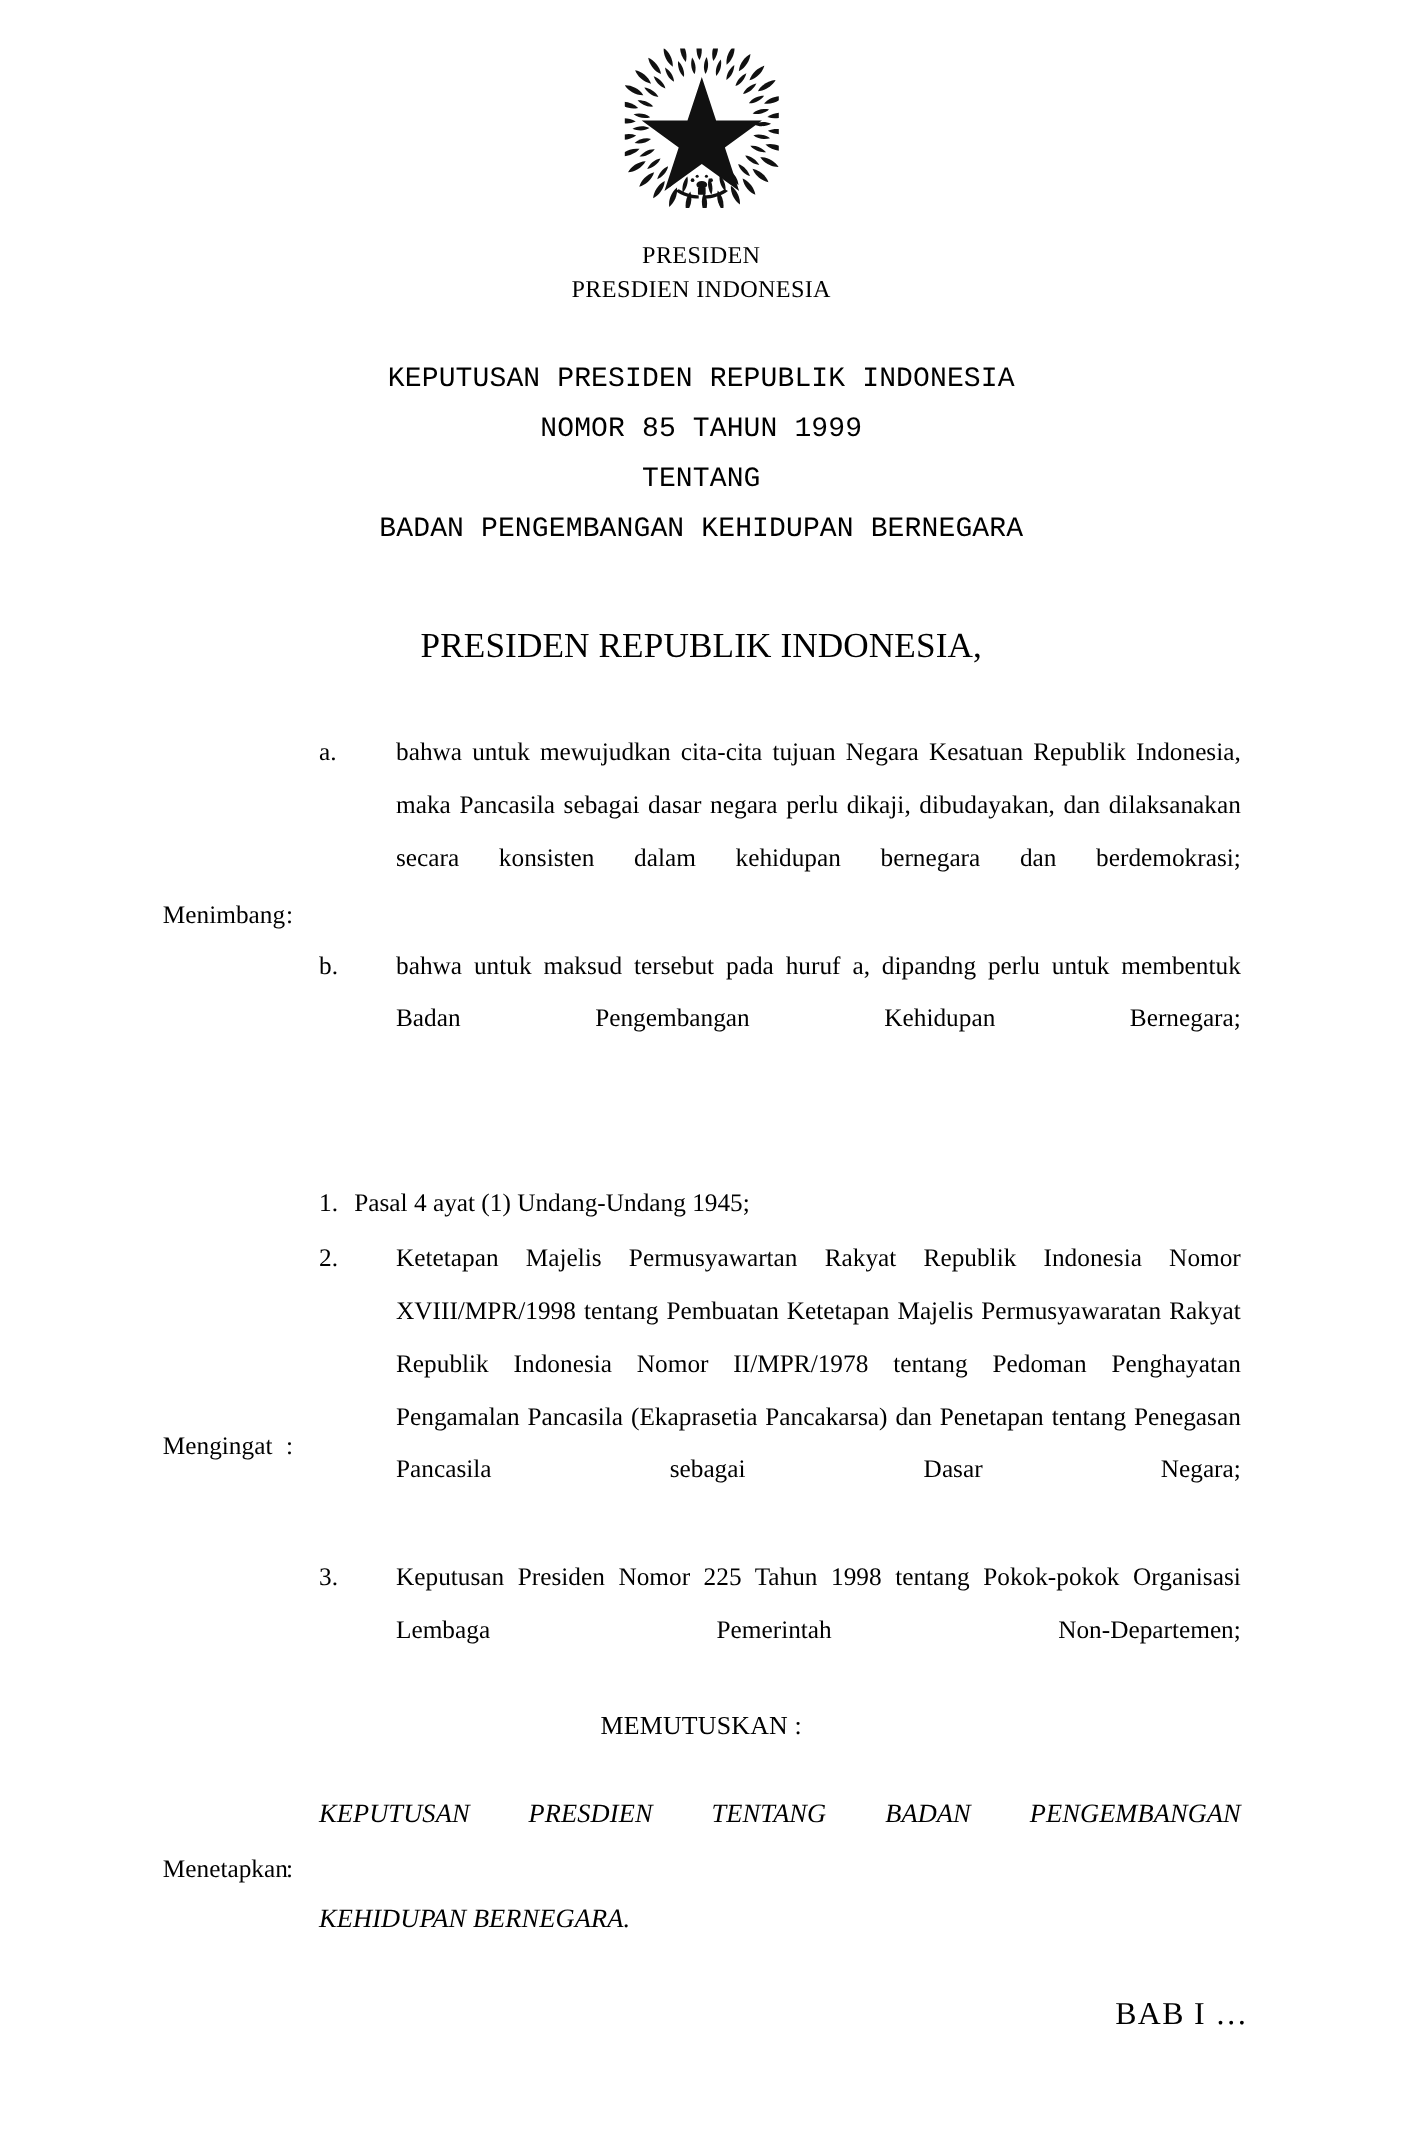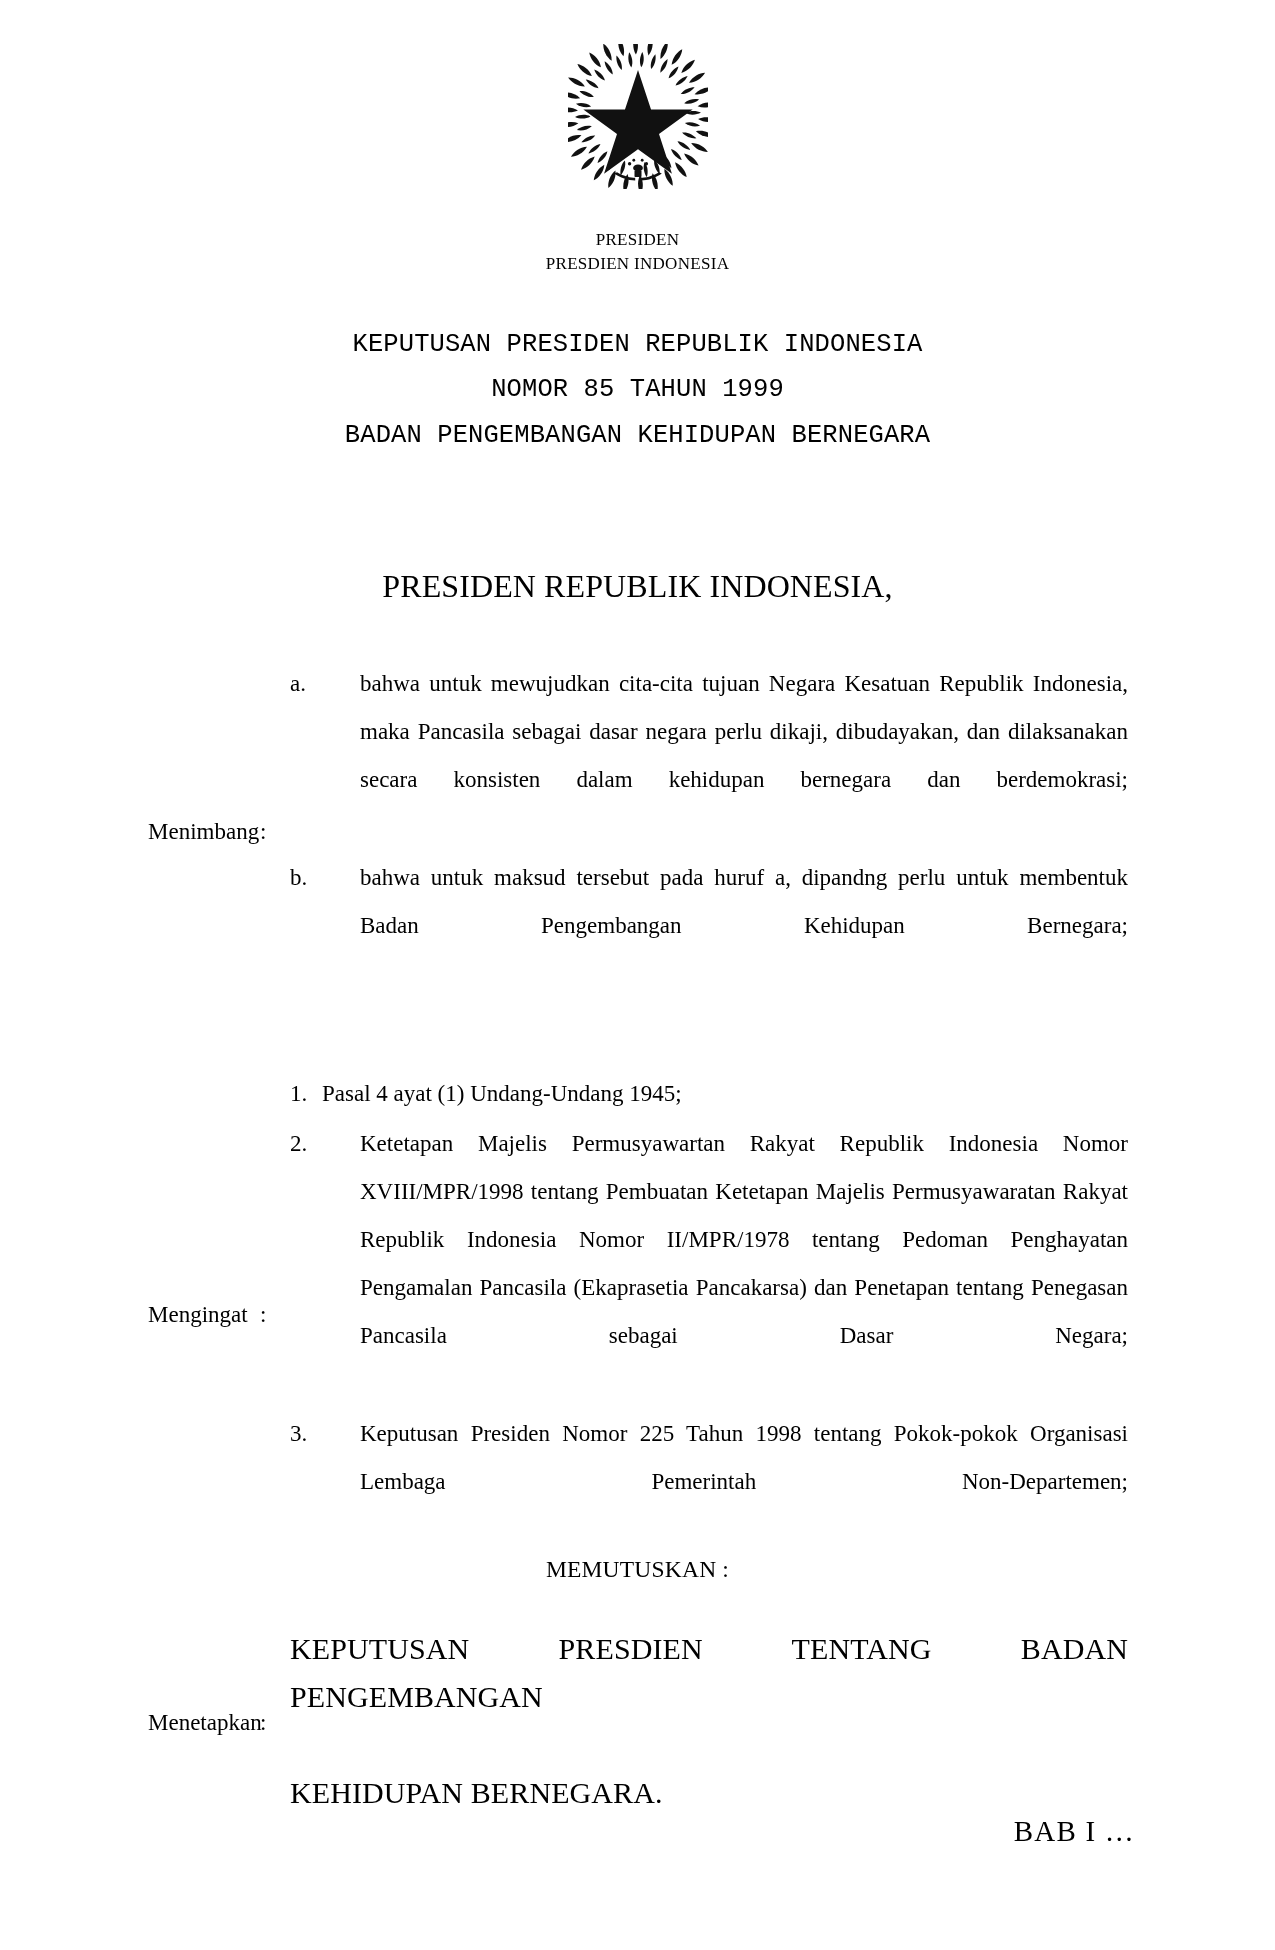--- a/index.html
+++ b/index.html
@@ -34,25 +34,25 @@
   }
   .emblem {
     width: 140px;
     height: 145px;
     display: block;
   }
 
   
   .header-caption {
     position: absolute;
-    top: 228px;
+    top: 216px;
     left: 0;
     width: 100%;
     text-align: center;
-    font-size: 17px;
+    font-size: 22px;
     line-height: 1.42;
     letter-spacing: 0.3px;
   }
   .header-caption div { white-space: nowrap; }
 
   
   .title-block {
     position: absolute;
     top: 322px;
     left: 0;
@@ -158,25 +158,26 @@
   }
 
   
   .menetapkan-area {
     position: absolute;
     top: 1625px;
     left: 148px;
     width: 980px;
   }
   .menetapkan-text {
-    font-size: 30px;
+    font-size: 24px;
     line-height: 48px;
     text-align: justify;
     text-justify: inter-word;
     letter-spacing: 0.1px;
+    font-style: italic;
   }
   .menetapkan-text .stretchline {
     display: block;
     text-align: justify;
   }
   .menetapkan-text .stretchline::after {
     content: "";
     display: inline-block;
     width: 100%;
   }
@@ -409,20 +410,21 @@
   </div>
 
   <div class="header-caption">
     <div>PRESIDEN</div>
     <div>PRESDIEN INDONESIA</div>
   </div>
 
   <div class="title-block">
     <div class="t-line">KEPUTUSAN PRESIDEN REPUBLIK INDONESIA</div>
     <div class="t-line">NOMOR 85 TAHUN 1999</div>
+    <div class="t-line">TENTANG</div>
     <div class="t-line">BADAN PENGEMBANGAN KEHIDUPAN BERNEGARA</div>
   </div>
 
   <div class="opening-line">PRESIDEN REPUBLIK INDONESIA,</div>
 
   <div class="body-area">
 
     <div class="clause">
       <div class="clause-label">Menimbang</div>
       <div class="clause-colon">:</div>

